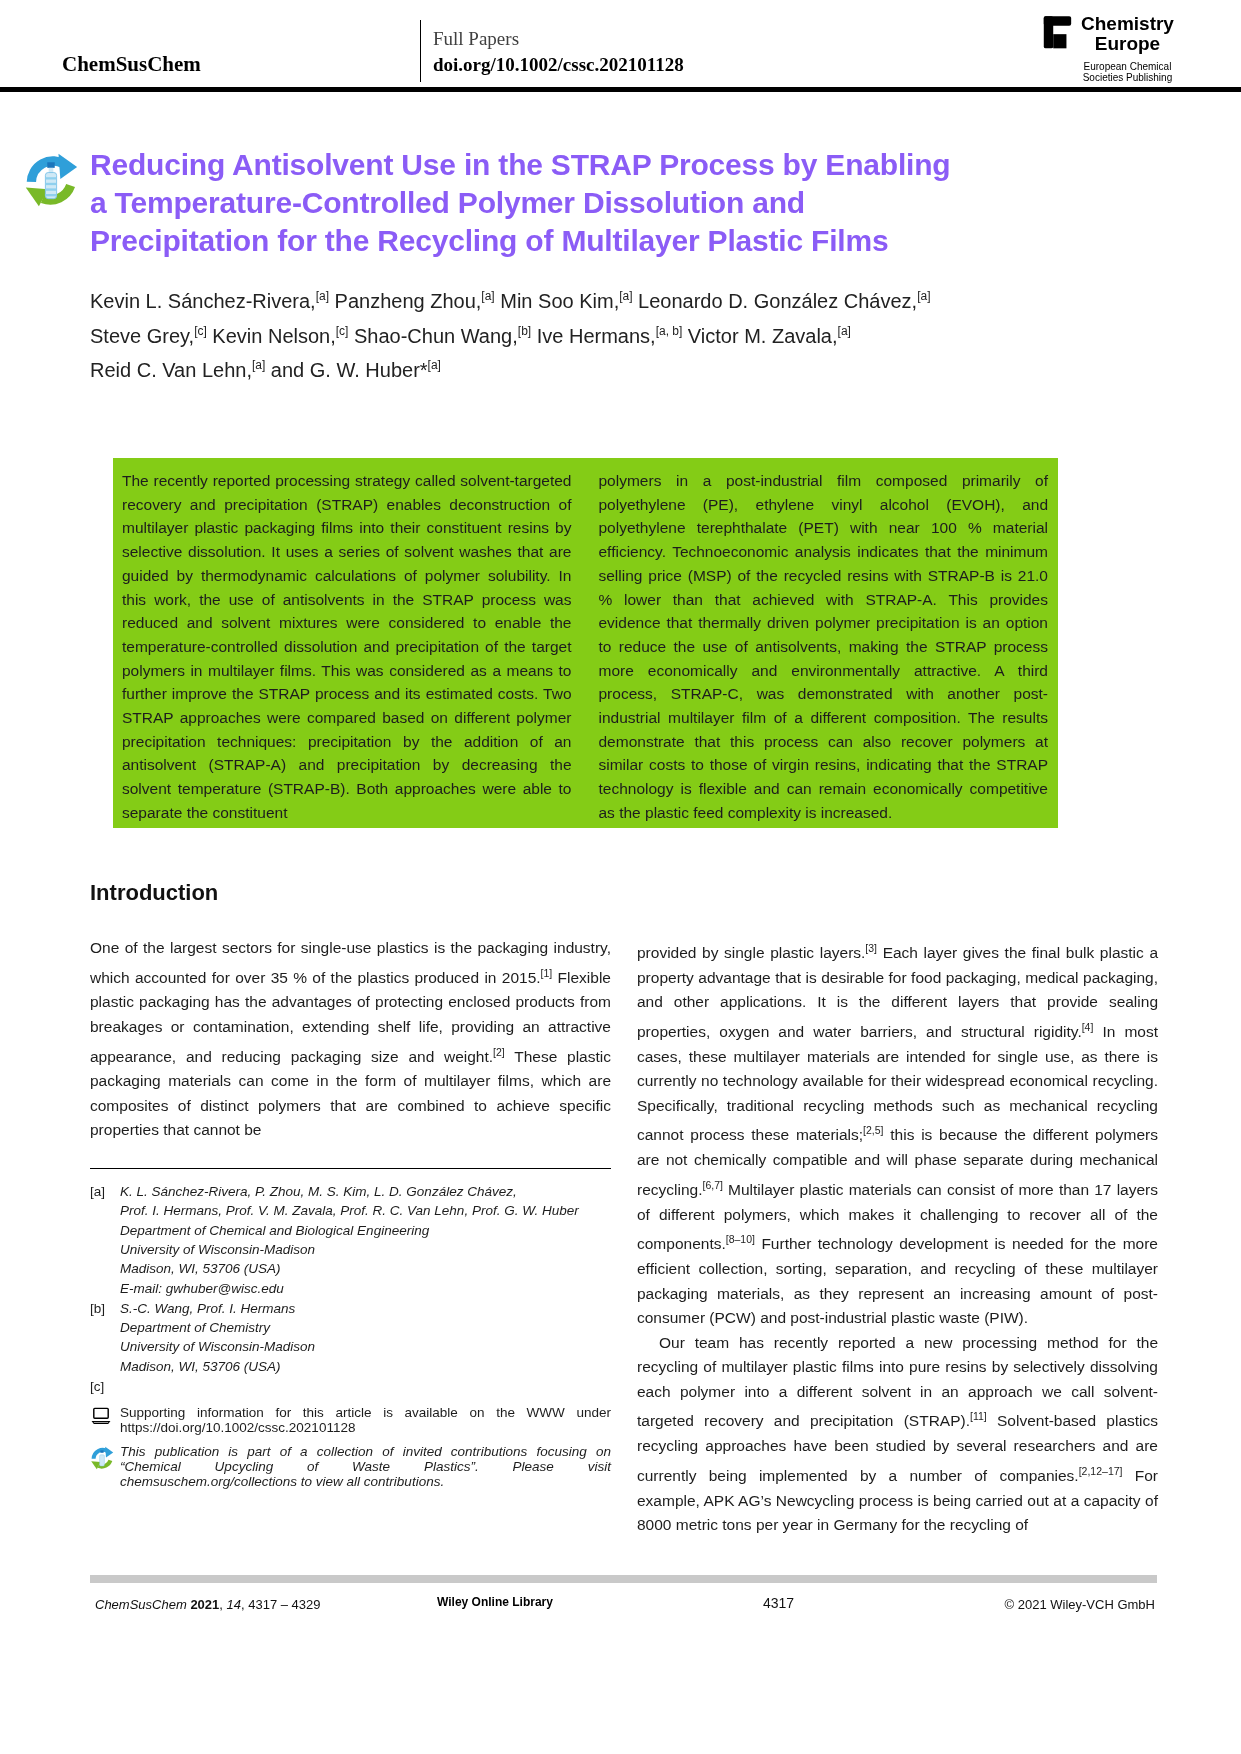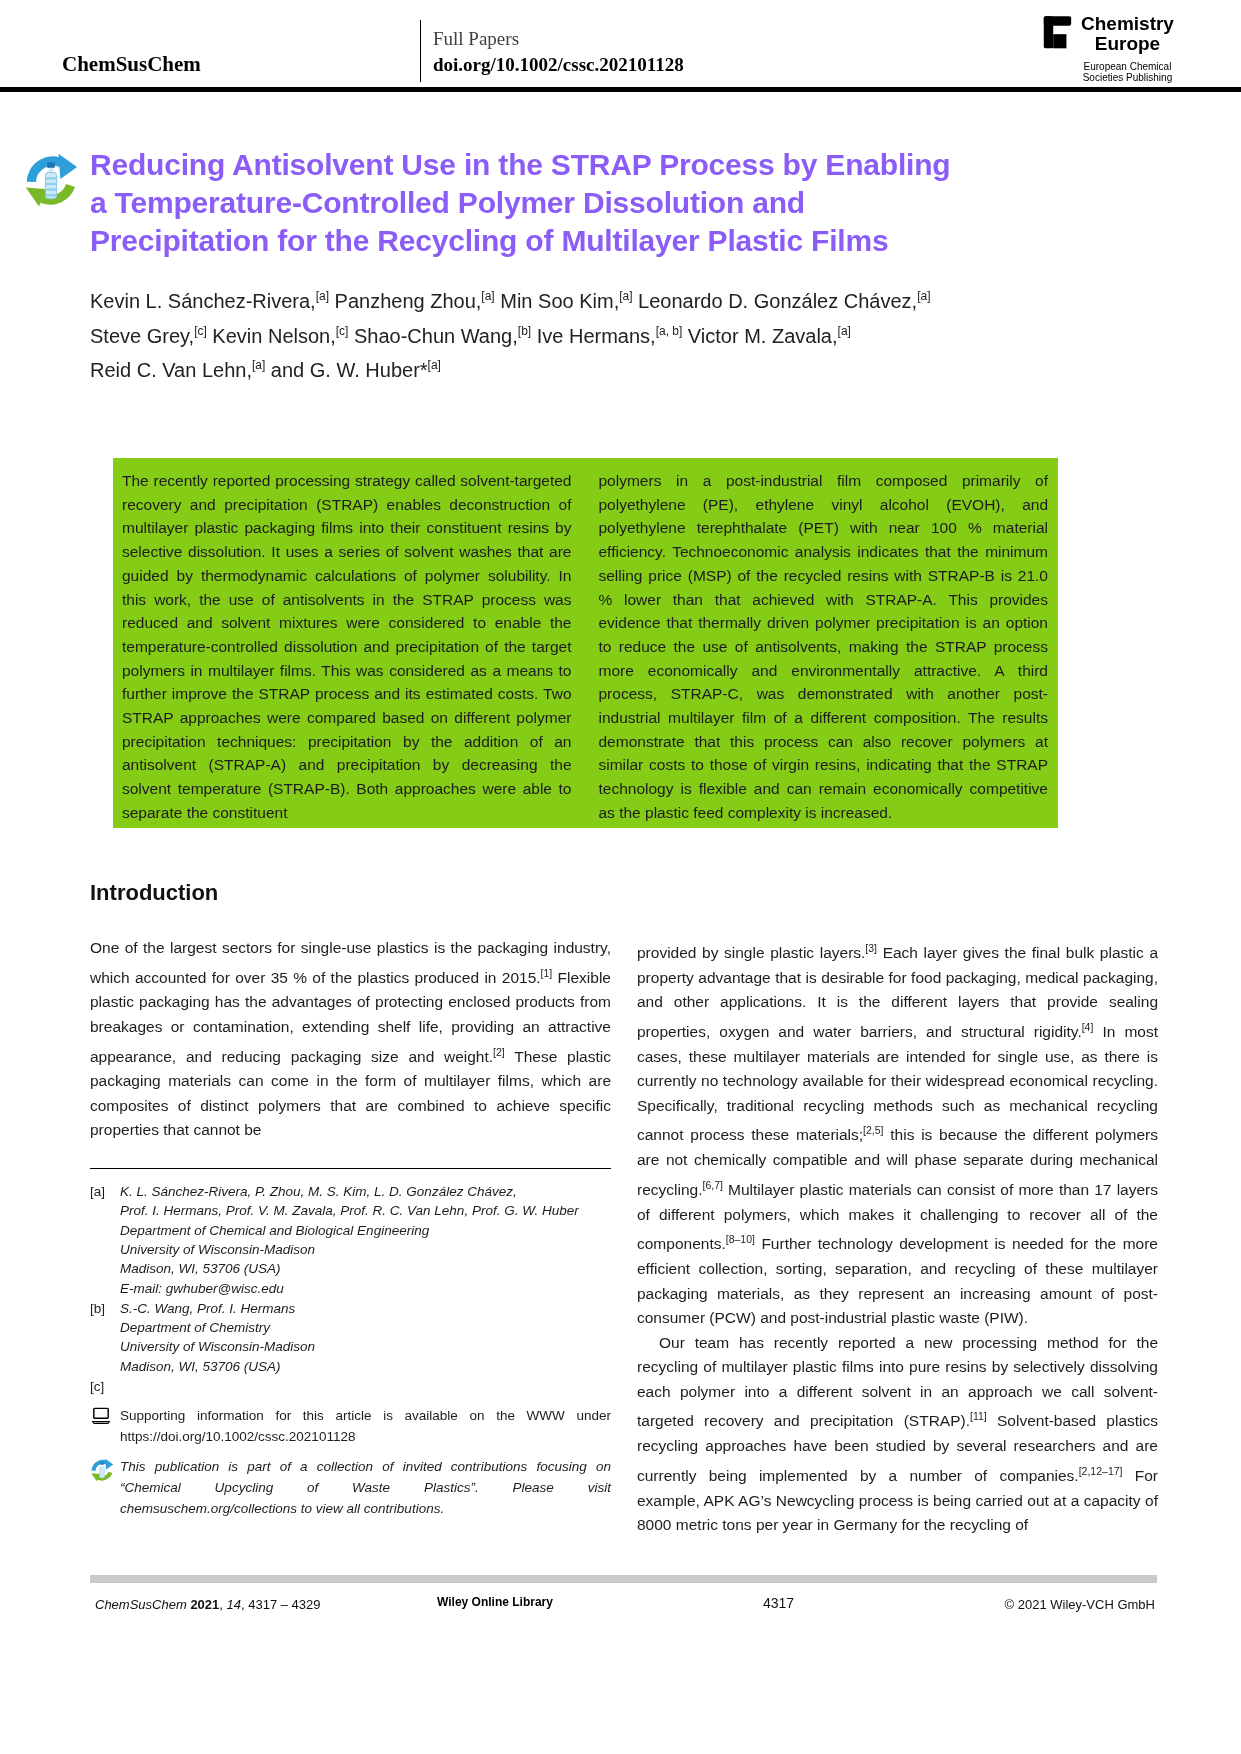--- a/index.html
+++ b/index.html
@@ -36,21 +36,21 @@
   .par-indent { text-indent:22px; }
 
   
   .fn-rule { margin-top:25px; border-top:1.5px solid #000; width:521px; }
   .footnotes { margin-top:13px; font-size:13.5px; line-height:19.3px; color:#1d1d1d; }
   .fn-row { display:flex; margin-bottom:1px; }
   .fn-label { width:30px; flex:none; }
   .fn-body { font-style:italic; }
   .note-row { display:flex; margin-top:9px; }
   .note-icon-cell { width:30px; flex:none; padding-top:2px; }
-  .note-body { font-size:13.5px; line-height:21px; text-align:justify; color:#1d1d1d; }
+  .note-body { font-size:13.5px; line-height:15px; text-align:justify; color:#1d1d1d; }
   .note-body.italic { font-style:italic; }
 
   
   .footer-rule { position:absolute; left:90px; top:1575px; width:1067px; height:8px; background:#c9c9c9; }
   .footer-cite { position:absolute; left:95px; top:1597px; font-size:13px; color:#111; }
   .footer-wol { position:absolute; left:437px; top:1595px; font-size:12px; font-weight:bold; color:#000; }
   .footer-page { position:absolute; left:763px; top:1595px; font-size:14px; color:#111; }
   .footer-copy { position:absolute; right:86px; top:1597px; font-size:13px; color:#111; }
 </style>
 </head>

